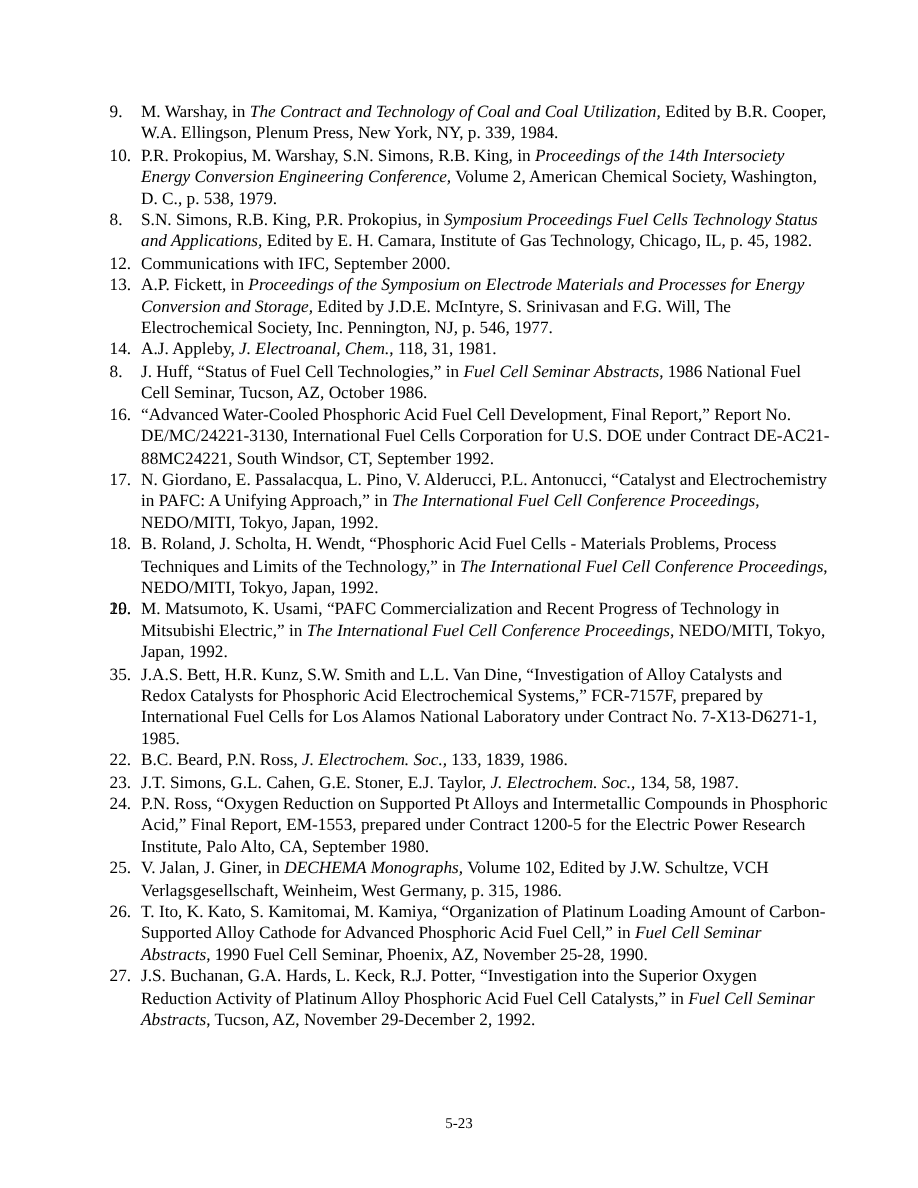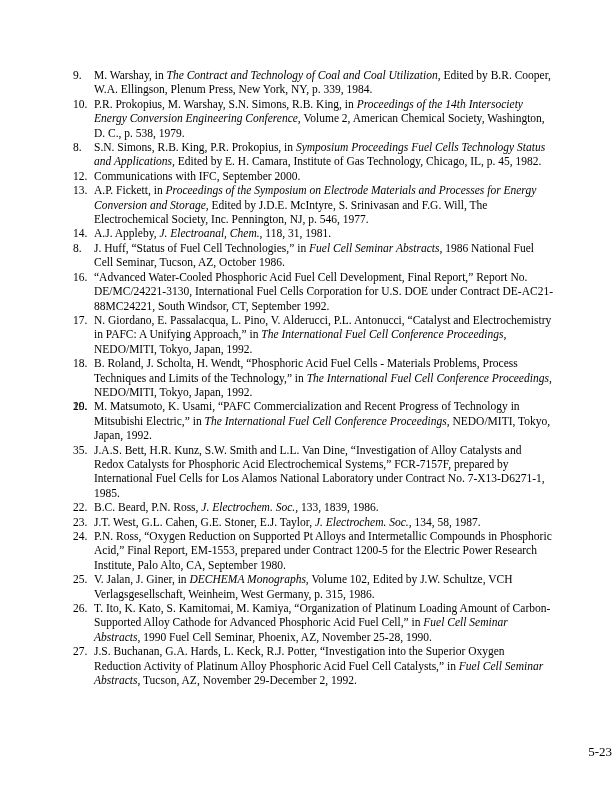--- a/index.html
+++ b/index.html
@@ -2,40 +2,40 @@
 <html><head>
 <meta charset="utf-8">
 <style>
   html, body { margin: 0; padding: 0; background: #ffffff; }
   body { width: 612px; height: 792px; position: relative; overflow: hidden;
          font-family: "Liberation Serif", "DejaVu Serif", serif; color: #000; }
   .refs { position: absolute; left: 73px; top: 68px; width: 480px; margin: 0; padding: 0; list-style: none; }
   .ref { position: relative; padding-left: 21px; font-size: 11.5px; line-height: 14.4px; margin: 0; }
   .ref .num { position: absolute; left: 0; top: 0; }
   .ref i { font-style: italic; }
-  .page-num { position: absolute; top: 744px; left: 0; width: 612px; text-align: right; font-size: 13px; }
+  .page-num { position: absolute; top: 744px; left: 0; width: 612px; text-align: center; font-size: 10px; }
 </style>
 </head>
 <body>
 
 <ol class="refs" id="refs">
     <li class="ref"><span class="num">9.</span><span>M. Warshay, in </span><i>The Contract and Technology of Coal and Coal Utilization,</i><span> Edited by B.R. Cooper, W.A. Ellingson, Plenum Press, New York, NY, p. 339, 1984.</span></li>
     <li class="ref"><span class="num">10.</span><span>P.R. Prokopius, M. Warshay, S.N. Simons, R.B. King, in </span><i>Proceedings of the 14th Intersociety Energy Conversion Engineering Conference,</i><span> Volume 2, American Chemical Society, Washington, D. C., p. 538, 1979.</span></li>
     <li class="ref"><span class="num">8.</span><span>S.N. Simons, R.B. King, P.R. Prokopius, in </span><i>Symposium Proceedings Fuel Cells Technology Status and Applications,</i><span> Edited by E. H. Camara, Institute of Gas Technology, Chicago, IL, p. 45, 1982.</span></li>
     <li class="ref"><span class="num">12.</span><span>Communications with IFC, September 2000.</span></li>
     <li class="ref"><span class="num">13.</span><span>A.P. Fickett, in </span><i>Proceedings of the Symposium on Electrode Materials and Processes for Energy Conversion and Storage,</i><span> Edited by J.D.E. McIntyre, S. Srinivasan and F.G. Will, The Electrochemical Society, Inc. Pennington, NJ, p. 546, 1977.</span></li>
     <li class="ref"><span class="num">14.</span><span>A.J. Appleby, </span><i>J. Electroanal, Chem.</i><span>, 118, 31, 1981.</span></li>
     <li class="ref"><span class="num">8.</span><span>J. Huff, “Status of Fuel Cell Technologies,” in </span><i>Fuel Cell Seminar Abstracts</i><span>, 1986 National Fuel Cell Seminar, Tucson, AZ, October 1986.</span></li>
     <li class="ref"><span class="num">16.</span><span>“Advanced Water-Cooled Phosphoric Acid Fuel Cell Development, Final Report,” Report No. DE/MC/24221-3130, International Fuel Cells Corporation for U.S. DOE under Contract DE-AC21-88MC24221, South Windsor, CT, September 1992.</span></li>
     <li class="ref"><span class="num">17.</span><span>N. Giordano, E. Passalacqua, L. Pino, V. Alderucci, P.L. Antonucci, “Catalyst and Electrochemistry in PAFC:  A Unifying Approach,” in </span><i>The International Fuel Cell Conference Proceedings</i><span>, NEDO/MITI, Tokyo, Japan, 1992.</span></li>
     <li class="ref"><span class="num">18.</span><span>B. Roland, J. Scholta, H. Wendt, “Phosphoric Acid Fuel Cells - Materials Problems, Process Techniques and Limits of the Technology,” in </span><i>The International Fuel Cell Conference Proceedings</i><span>, NEDO/MITI, Tokyo, Japan, 1992.</span></li>
     <li class="ref"><span class="num">19.</span></li>
     <li class="ref"><span class="num">20.</span><span>M. Matsumoto, K. Usami, “PAFC Commercialization and Recent Progress of Technology in Mitsubishi Electric,” in </span><i>The International Fuel Cell Conference Proceedings</i><span>, NEDO/MITI, Tokyo, Japan, 1992.</span></li>
     <li class="ref"><span class="num">35.</span><span>J.A.S. Bett, H.R. Kunz, S.W. Smith and L.L. Van Dine, “Investigation of Alloy Catalysts and Redox  Catalysts for Phosphoric Acid Electrochemical Systems,” FCR-7157F, prepared by International Fuel Cells for Los Alamos National Laboratory under Contract No. 7-X13-D6271-1, 1985.</span></li>
     <li class="ref"><span class="num">22.</span><span>B.C. Beard, P.N. Ross, </span><i>J. Electrochem. Soc.,</i><span> 133, 1839, 1986.</span></li>
-    <li class="ref"><span class="num">23.</span><span>J.T. West, G.L. Cahen, G.E. Stoner, E.J. Taylor, </span><i>J. Electrochem. Soc.,</i><span> 134, 58, 1987.</span></li>
+    <li class="ref"><span class="num">23.</span><span>J.T. Simons, G.L. Cahen, G.E. Stoner, E.J. Taylor, </span><i>J. Electrochem. Soc.,</i><span> 134, 58, 1987.</span></li>
     <li class="ref"><span class="num">24.</span><span>P.N. Ross, “Oxygen Reduction on Supported Pt Alloys and Intermetallic Compounds in Phosphoric Acid,” Final Report, EM-1553, prepared under Contract 1200-5 for the Electric Power Research Institute, Palo Alto, CA, September 1980.</span></li>
     <li class="ref"><span class="num">25.</span><span>V. Jalan, J. Giner, in </span><i>DECHEMA Monographs,</i><span> Volume 102, Edited by J.W. Schultze, VCH Verlagsgesellschaft, Weinheim, West Germany, p. 315, 1986.</span></li>
     <li class="ref"><span class="num">26.</span><span>T. Ito, K. Kato, S. Kamitomai, M. Kamiya, “Organization of Platinum Loading Amount of Carbon-Supported Alloy Cathode for Advanced Phosphoric Acid Fuel Cell,” in </span><i>Fuel Cell Seminar Abstracts</i><span>, 1990 Fuel Cell Seminar, Phoenix, AZ, November 25-28, 1990.</span></li>
     <li class="ref"><span class="num">27.</span><span>J.S. Buchanan, G.A. Hards, L. Keck, R.J. Potter, “Investigation into the Superior Oxygen Reduction Activity of Platinum Alloy Phosphoric Acid Fuel Cell Catalysts,” in </span><i>Fuel Cell Seminar Abstracts</i><span>, Tucson, AZ, November 29-December 2, 1992.</span></li>
   </ol>
 
 <div class="page-num">5-23</div>
 
 </body></html>

